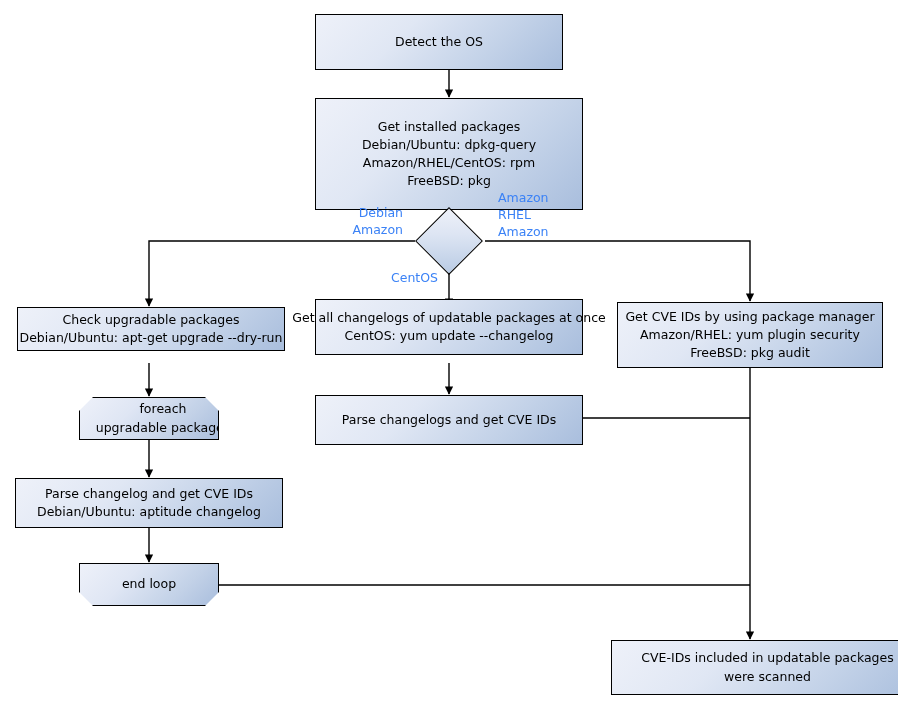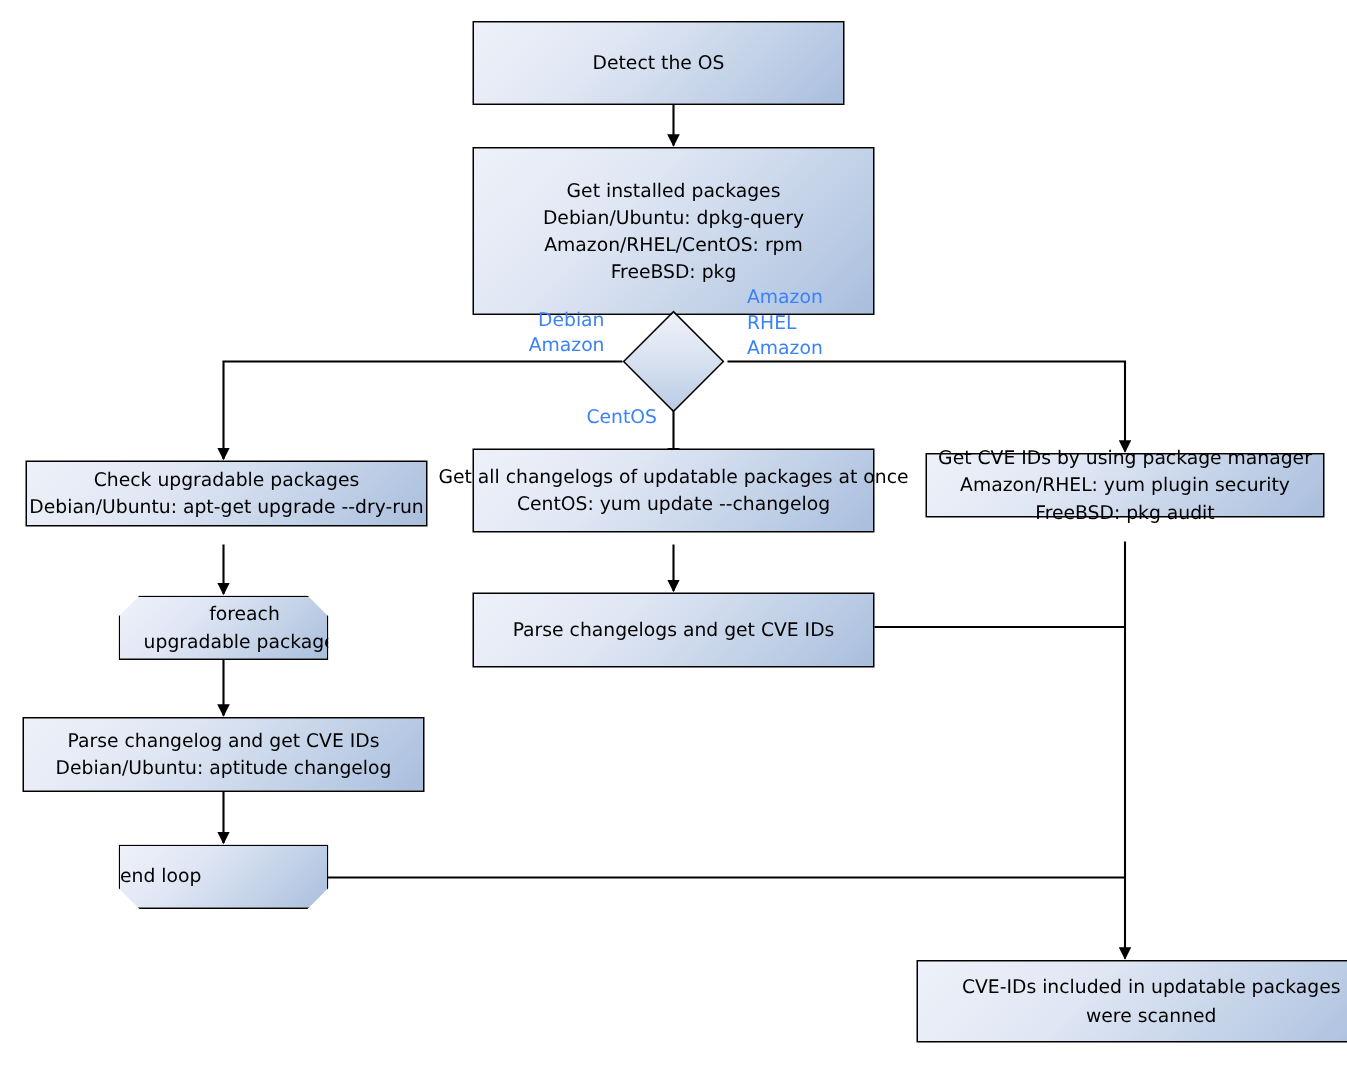--- a/index.html
+++ b/index.html
@@ -66,20 +66,21 @@
   }
   
   .loop-end {
     position: absolute;
     box-sizing: border-box;
     background: linear-gradient(135deg, #eef1f9 0%, #dfe6f4 35%, #c2d1e7 72%, #a9bedd 100%);
     border: 1px solid #000000;
     clip-path: polygon(0 0, 100% 0, 100% calc(100% - 14px), calc(100% - 14px) 100%, 14px 100%, 0 calc(100% - 14px));
     display: flex;
     align-items: center;
+    justify-content: center;
     text-align: center;
     font-size: 12.5px;
     line-height: 1.45;
     white-space: nowrap;
   }
   
   .edge-label {
     position: absolute;
     font-size: 12.5px;
     color: #3b82f6;
@@ -174,21 +175,21 @@
     </span>
   </div>
 
   <div class="node overflow-text" style="left:315px; top:299px; width:268px; height:56px;">
     <span class="lines">
       <span>Get all changelogs of updatable packages at once</span><br>
       <span>CentOS: yum update --changelog</span>
     </span>
   </div>
 
-  <div class="node" style="left:617px; top:302px; width:266px; height:43px;">
+  <div class="node" style="left:617px; top:302px; width:266px; height:66px;">
     <span class="lines">
       <span>Get CVE IDs by using package manager</span><br>
       <span>Amazon/RHEL: yum plugin security</span><br>
       <span>FreeBSD: pkg audit</span>
     </span>
   </div>
 
   <div class="loop-start" style="left:79px; top:397px; width:140px; height:43px;padding-left:28px;">
     <span class="lines">
       <span>foreach</span><br>

